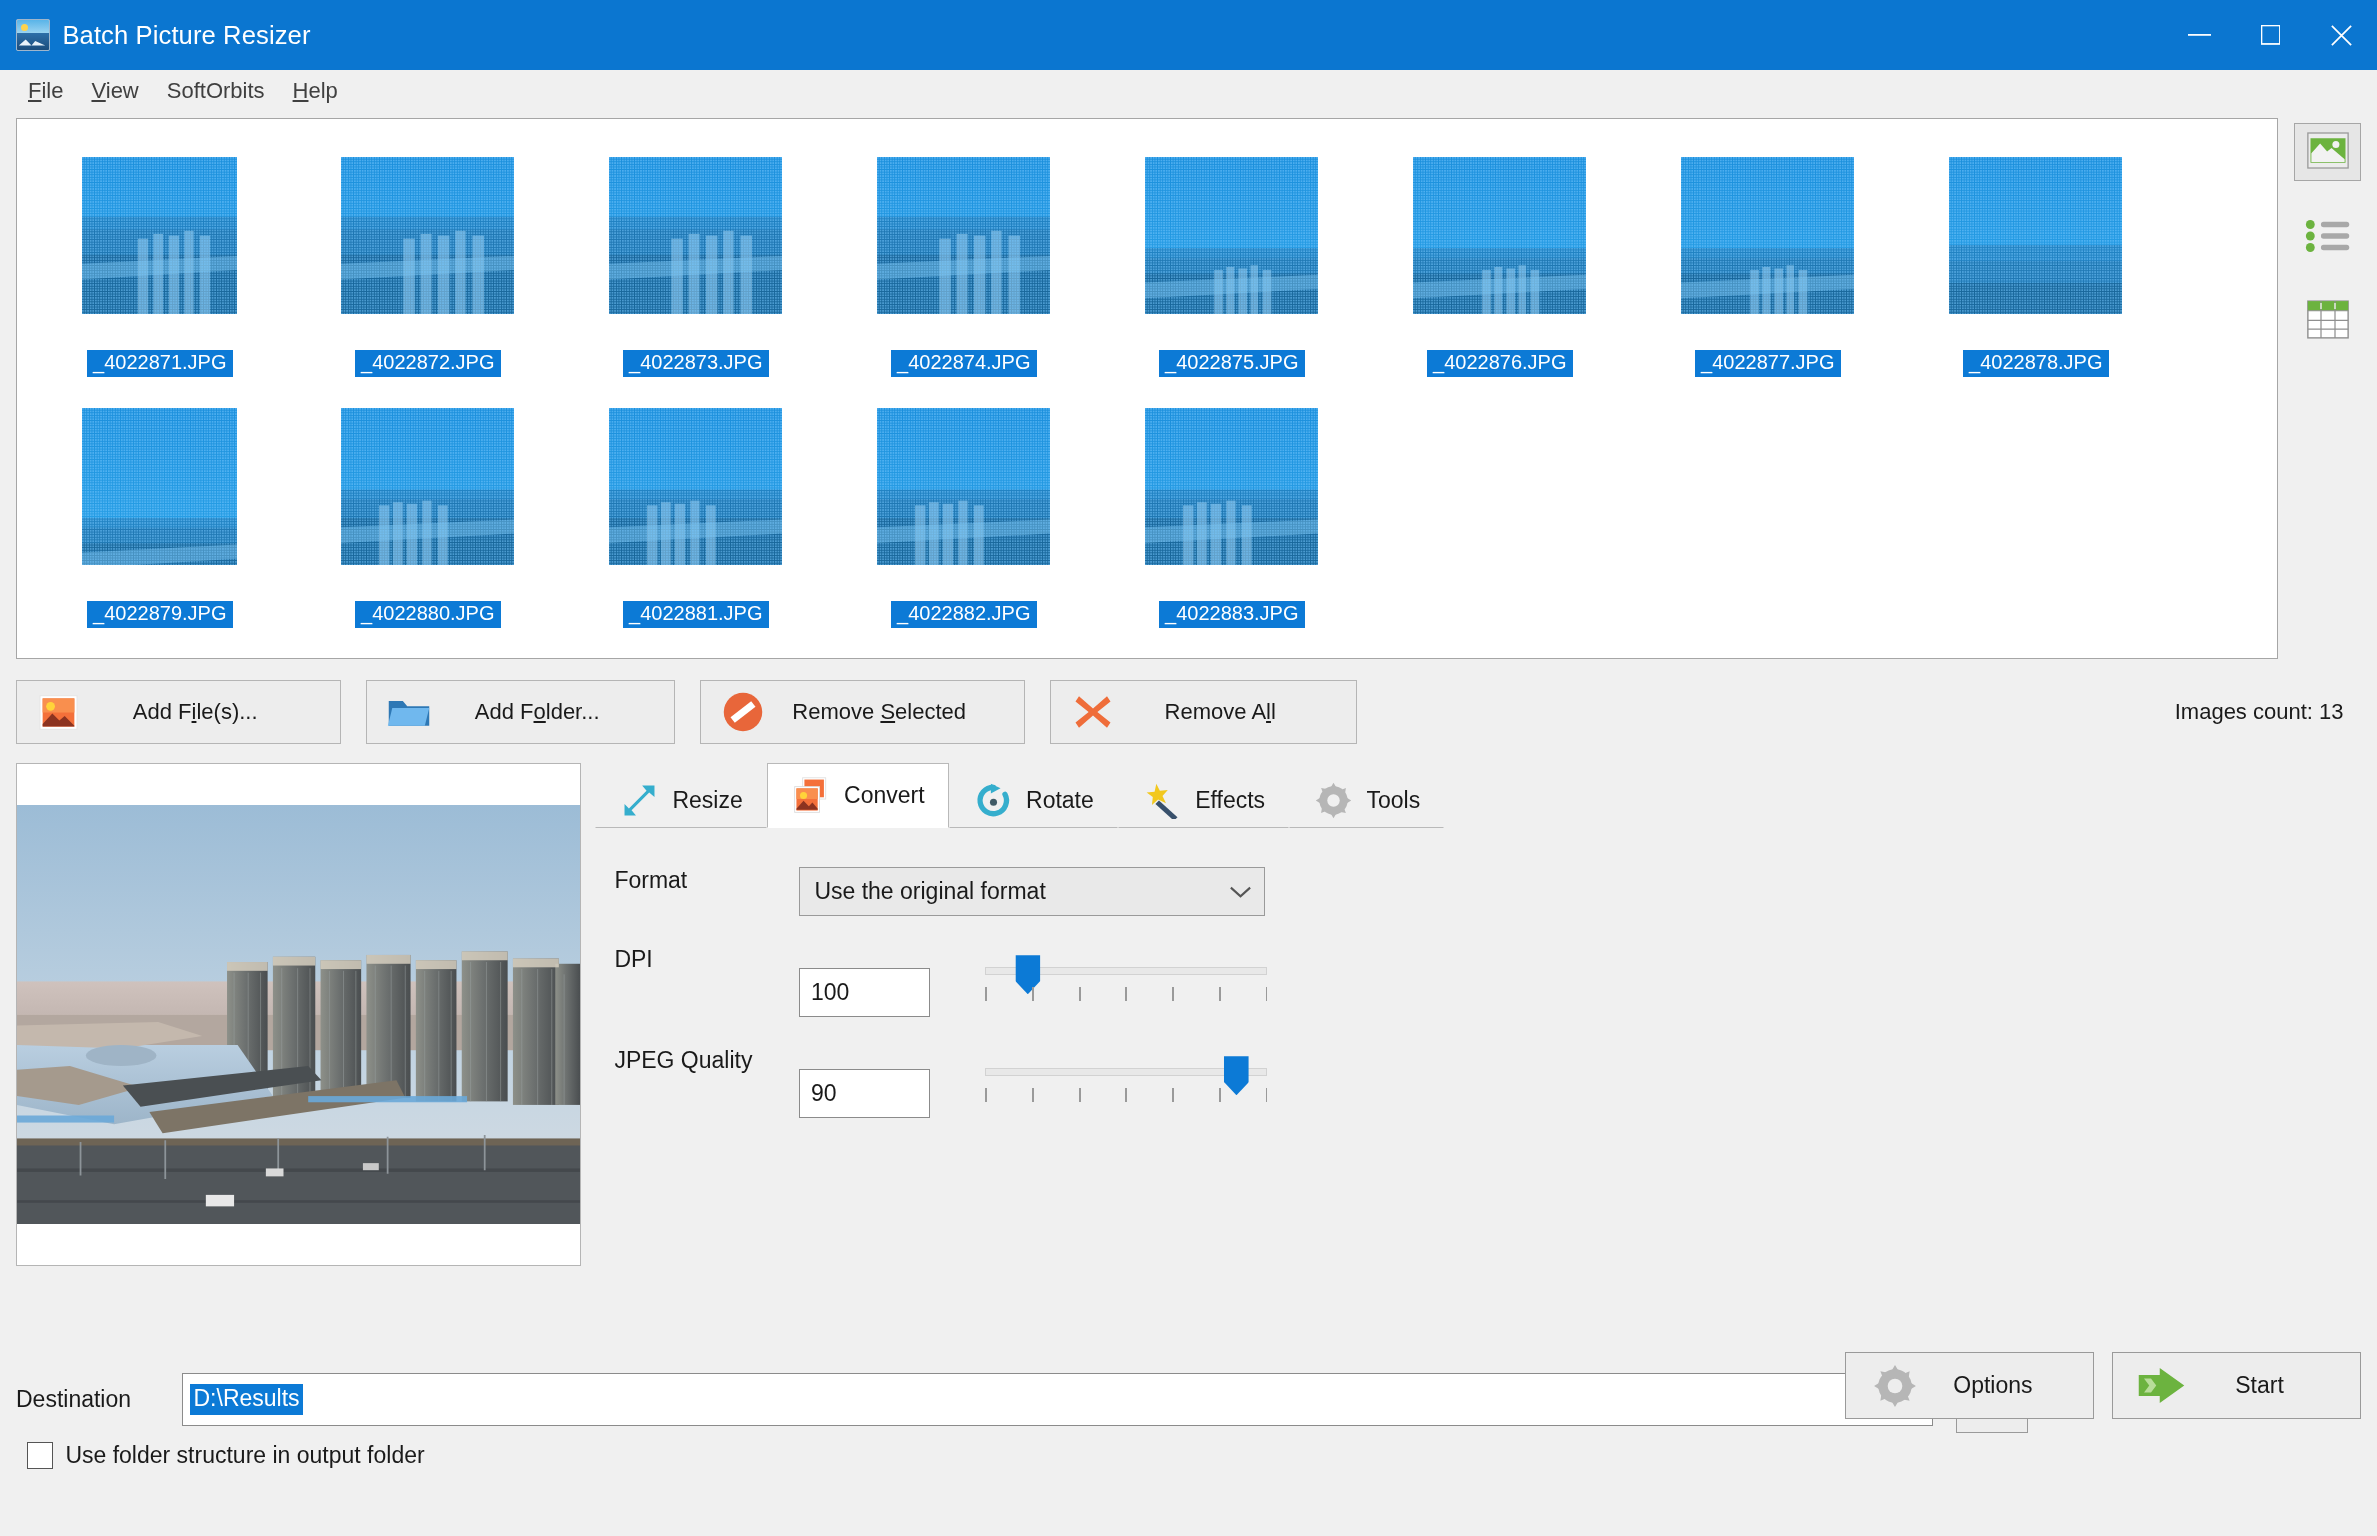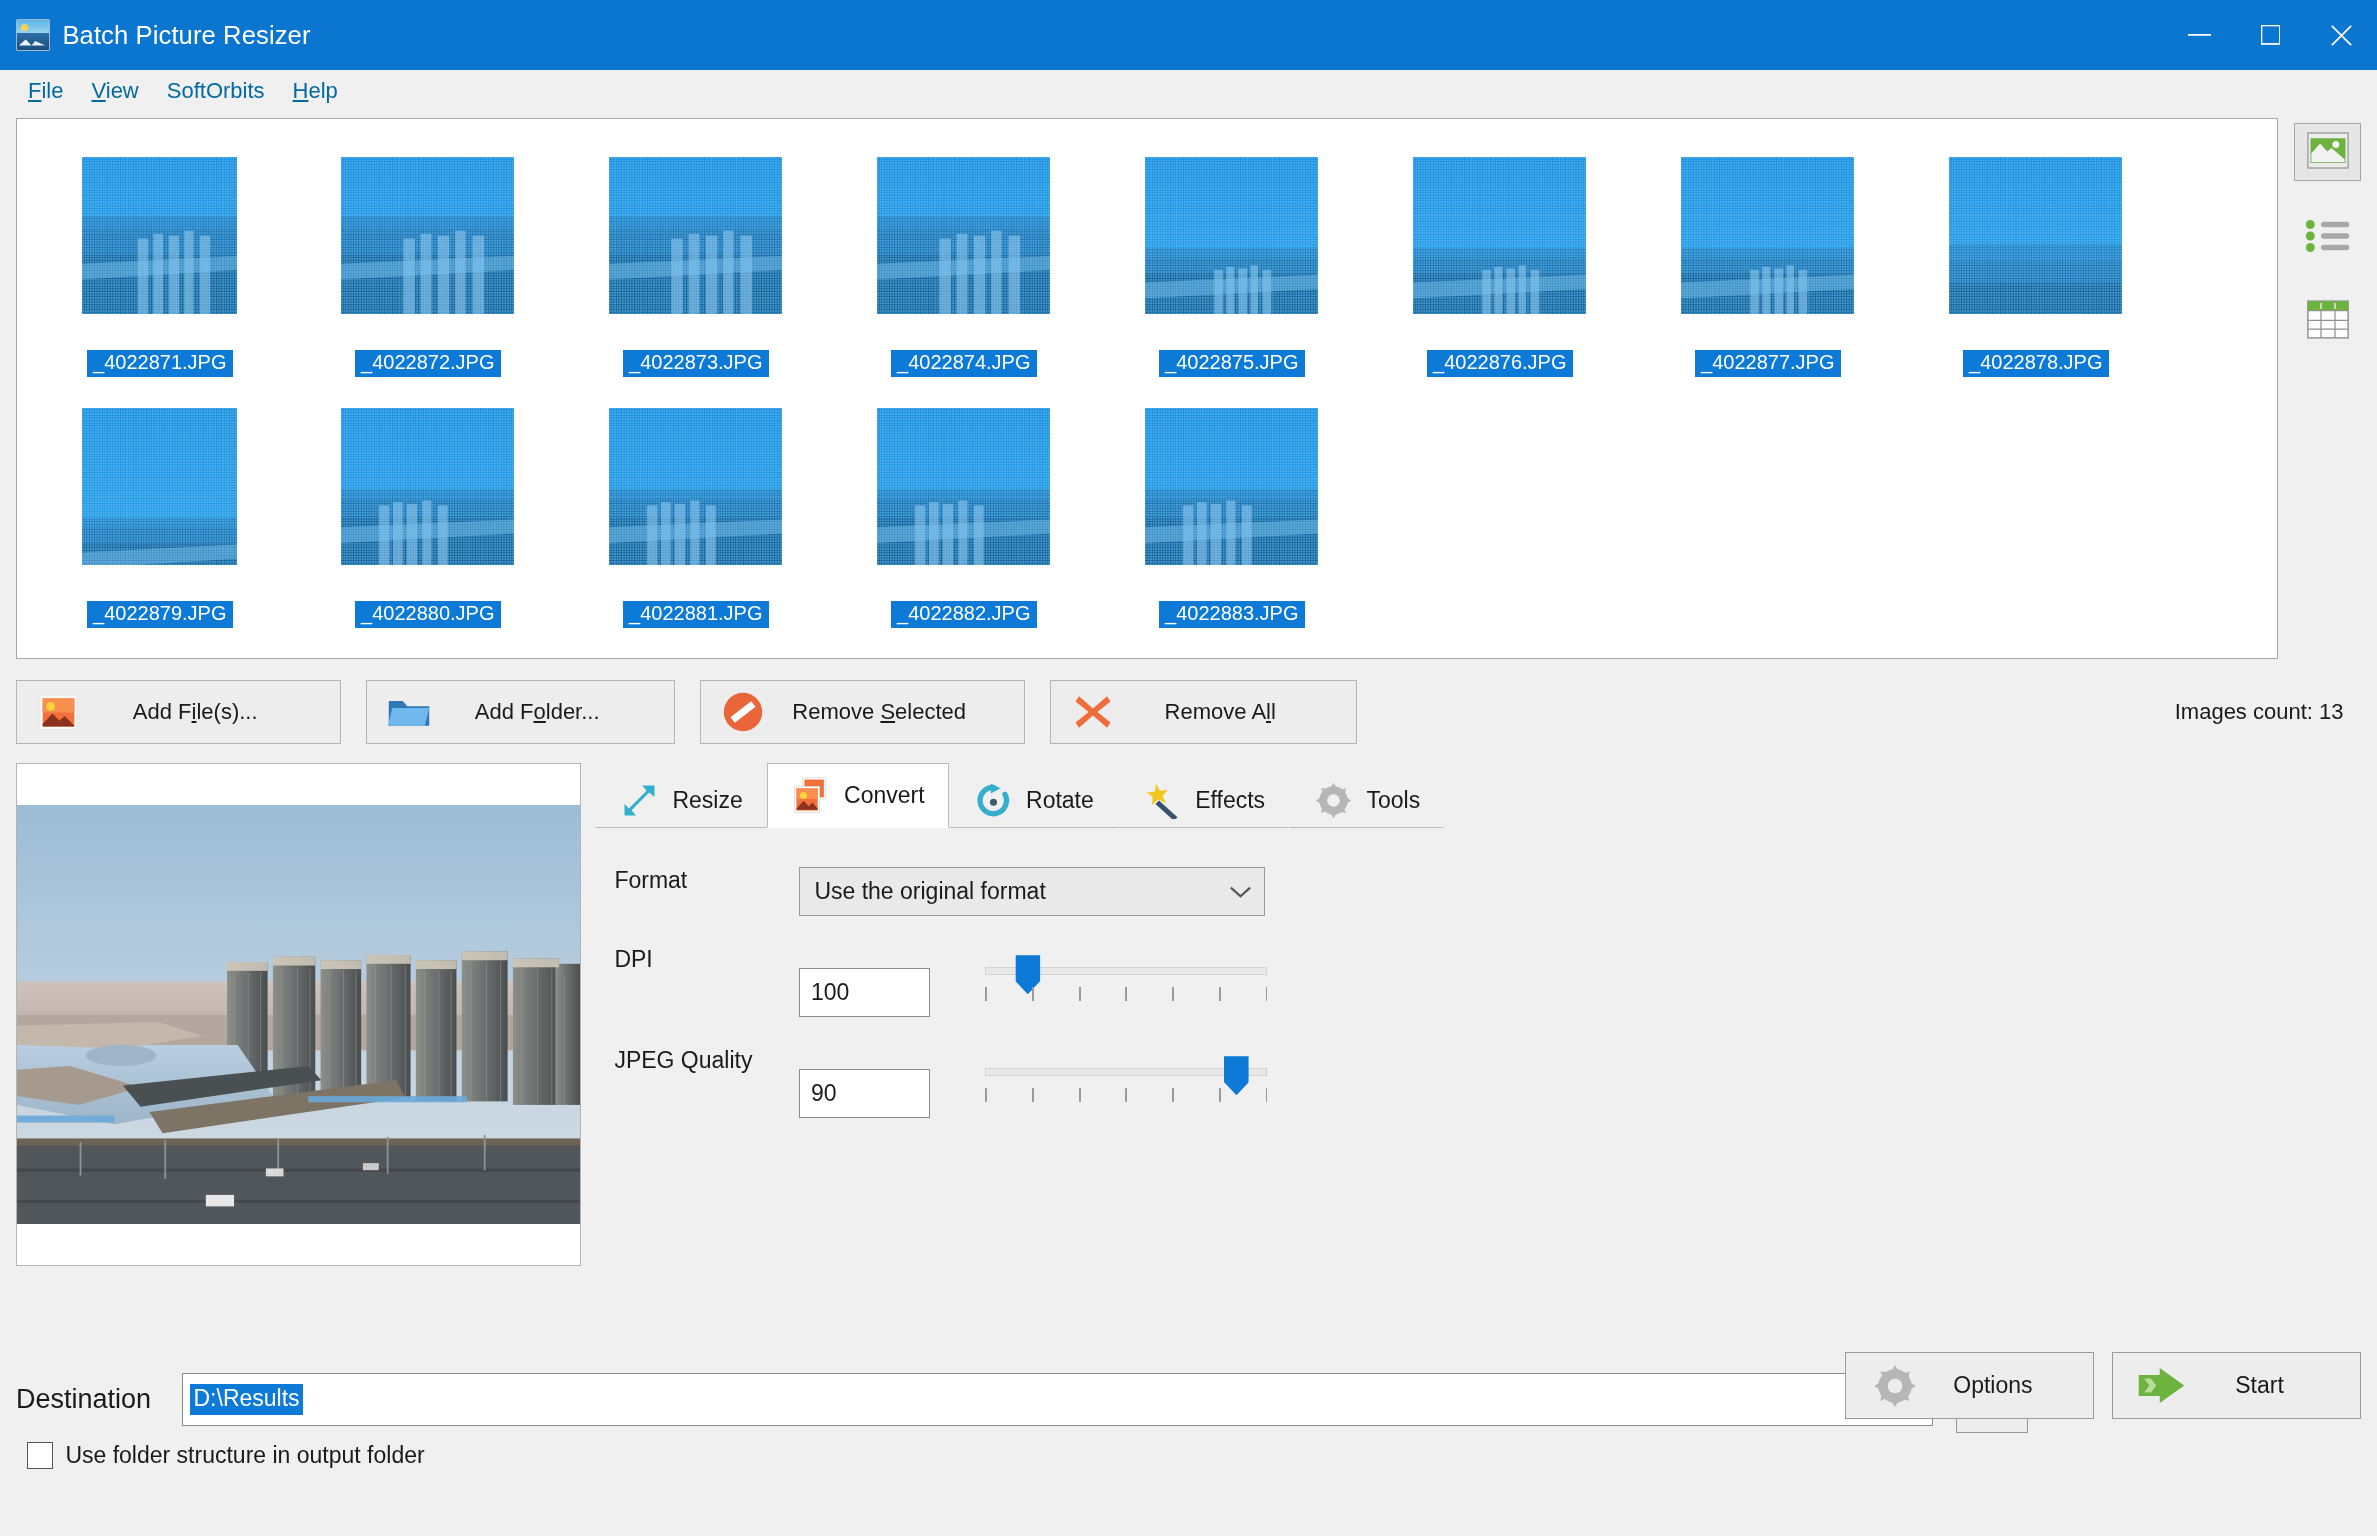--- a/index.html
+++ b/index.html
@@ -32,21 +32,21 @@
   .winbtns{position:absolute;right:0;top:0;height:70px;display:flex;}
   .winbtn{width:71px;height:70px;display:flex;align-items:center;justify-content:center;cursor:default;}
   .winbtn svg{display:block;}
 
   
   .menubar{
     height:41px;background:#f0f0f0;display:flex;align-items:center;
     padding-left:14px;flex:0 0 auto;
   }
   .menuitem{
-    font-size:22px;color:#0369a1;padding:1.8px 14px;white-space:nowrap;cursor:default;
+    font-size:22px;color:#404040;padding:1.8px 14px;white-space:nowrap;cursor:default;
   }
   .menuitem u{text-decoration:underline;text-underline-offset:1.8px;}
 
   
   .thumbwrap{
     margin:7px 8.8px 0 16px;display:flex;gap:8.8px;flex:0 0 auto;
   }
   .thumbpanel{
     flex:1 1 auto;background:#ffffff;border:0.9px solid #a6a6a6;
     height:541px;padding:7px 8.8px 5.3px 8.8px;box-sizing:border-box;
@@ -148,21 +148,21 @@
   .ticks i{width:1.8px;height:13.2px;background:#9a9a9a;display:block;}
   .thumbc{
     position:absolute;top:8.8px;width:25px;height:39px;background:#0c7ad6;
     clip-path:polygon(0 0,100% 0,100% 66%,50% 100%,0 66%);
     transform:translateX(-12.4px);
   }
 
   
   .bottom{flex:0 0 auto;padding:0 0 0 16px;position:relative;height:199px;}
   .destrow{display:flex;align-items:center;position:absolute;left:16px;top:28px;}
-  .destlabel{font-size:27px;color:#1a1a1a;width:166px;flex:0 0 auto;}
+  .destlabel{font-size:23px;color:#1a1a1a;width:166px;flex:0 0 auto;}
   .destinput{
     width:1751px;height:53px;background:#ffffff;border:0.9px solid #8b8b8b;
     display:flex;align-items:center;box-sizing:border-box;padding:0 8.8px 0 7px;
   }
   .destinput .selval{
     background:#0c7ad6;color:#ffffff;font-size:23px;padding:0.9px 3.5px 2.6px 3.5px;white-space:nowrap;
   }
   .destinput .caretbox{margin-left:auto;width:39px;display:flex;align-items:center;justify-content:center;}
   .browsebtn{
     margin-left:23px;width:72px;height:67px;background:#ededed;border:0.9px solid #9a9a9a;

